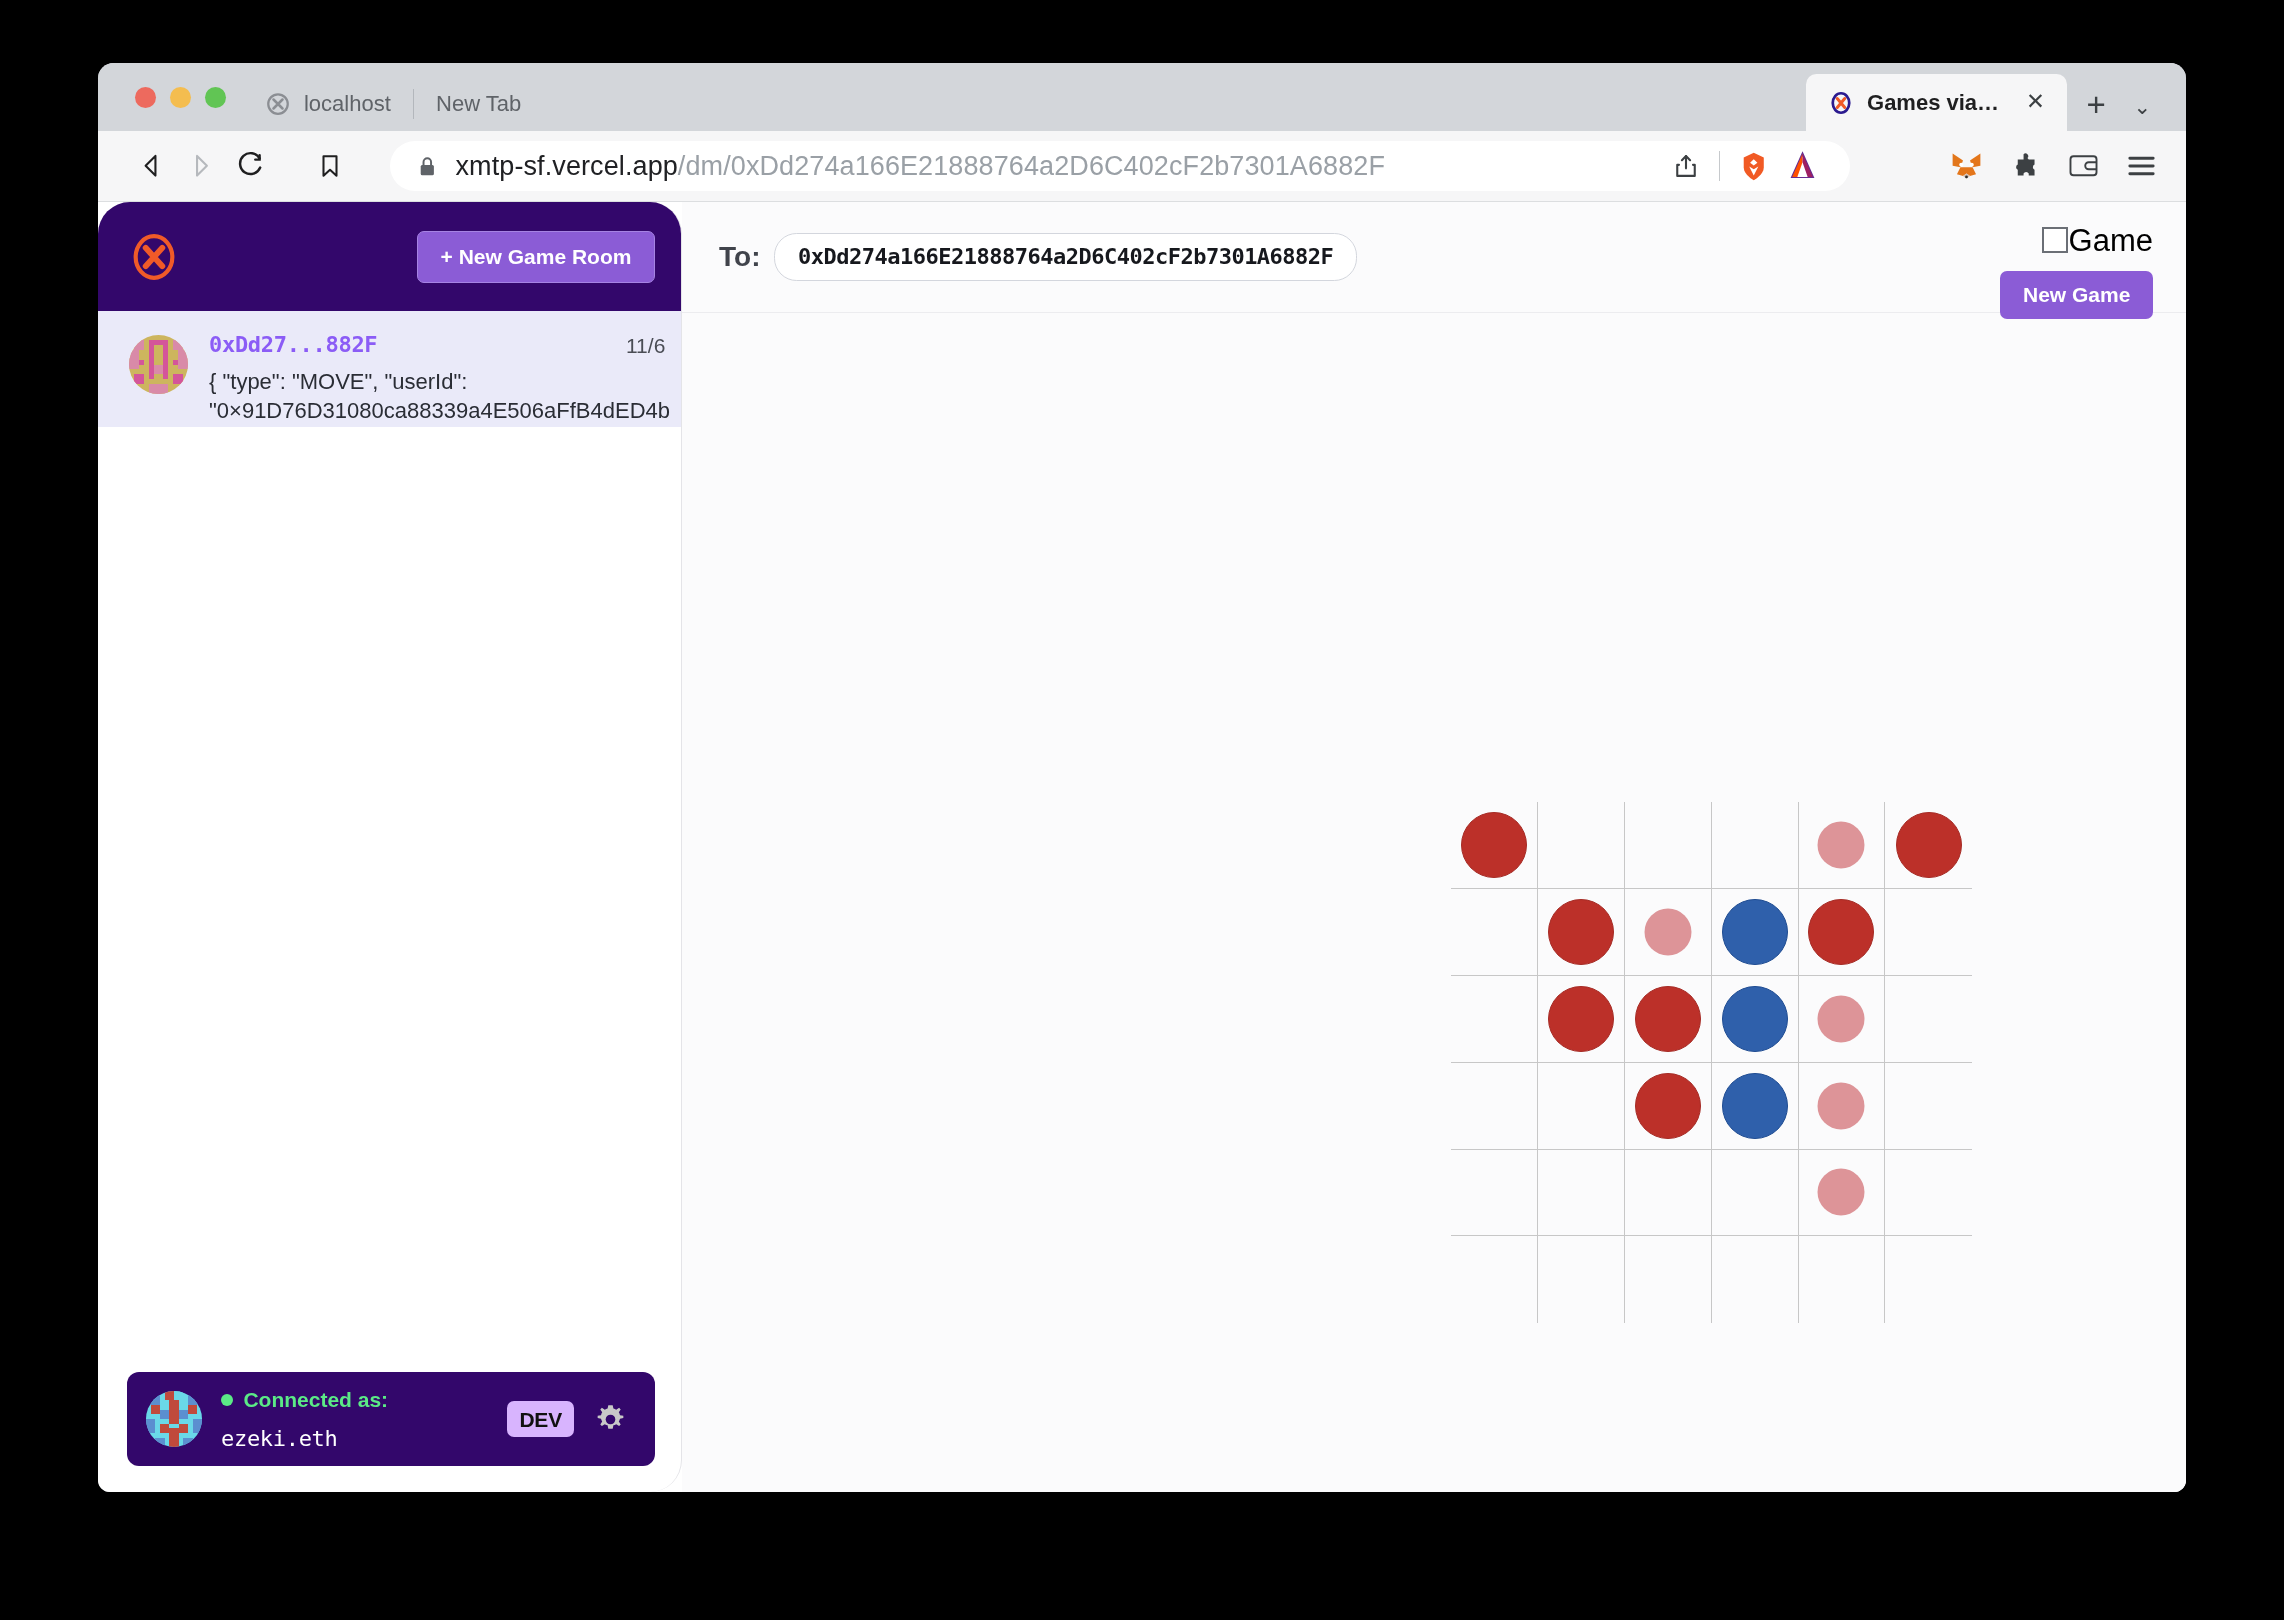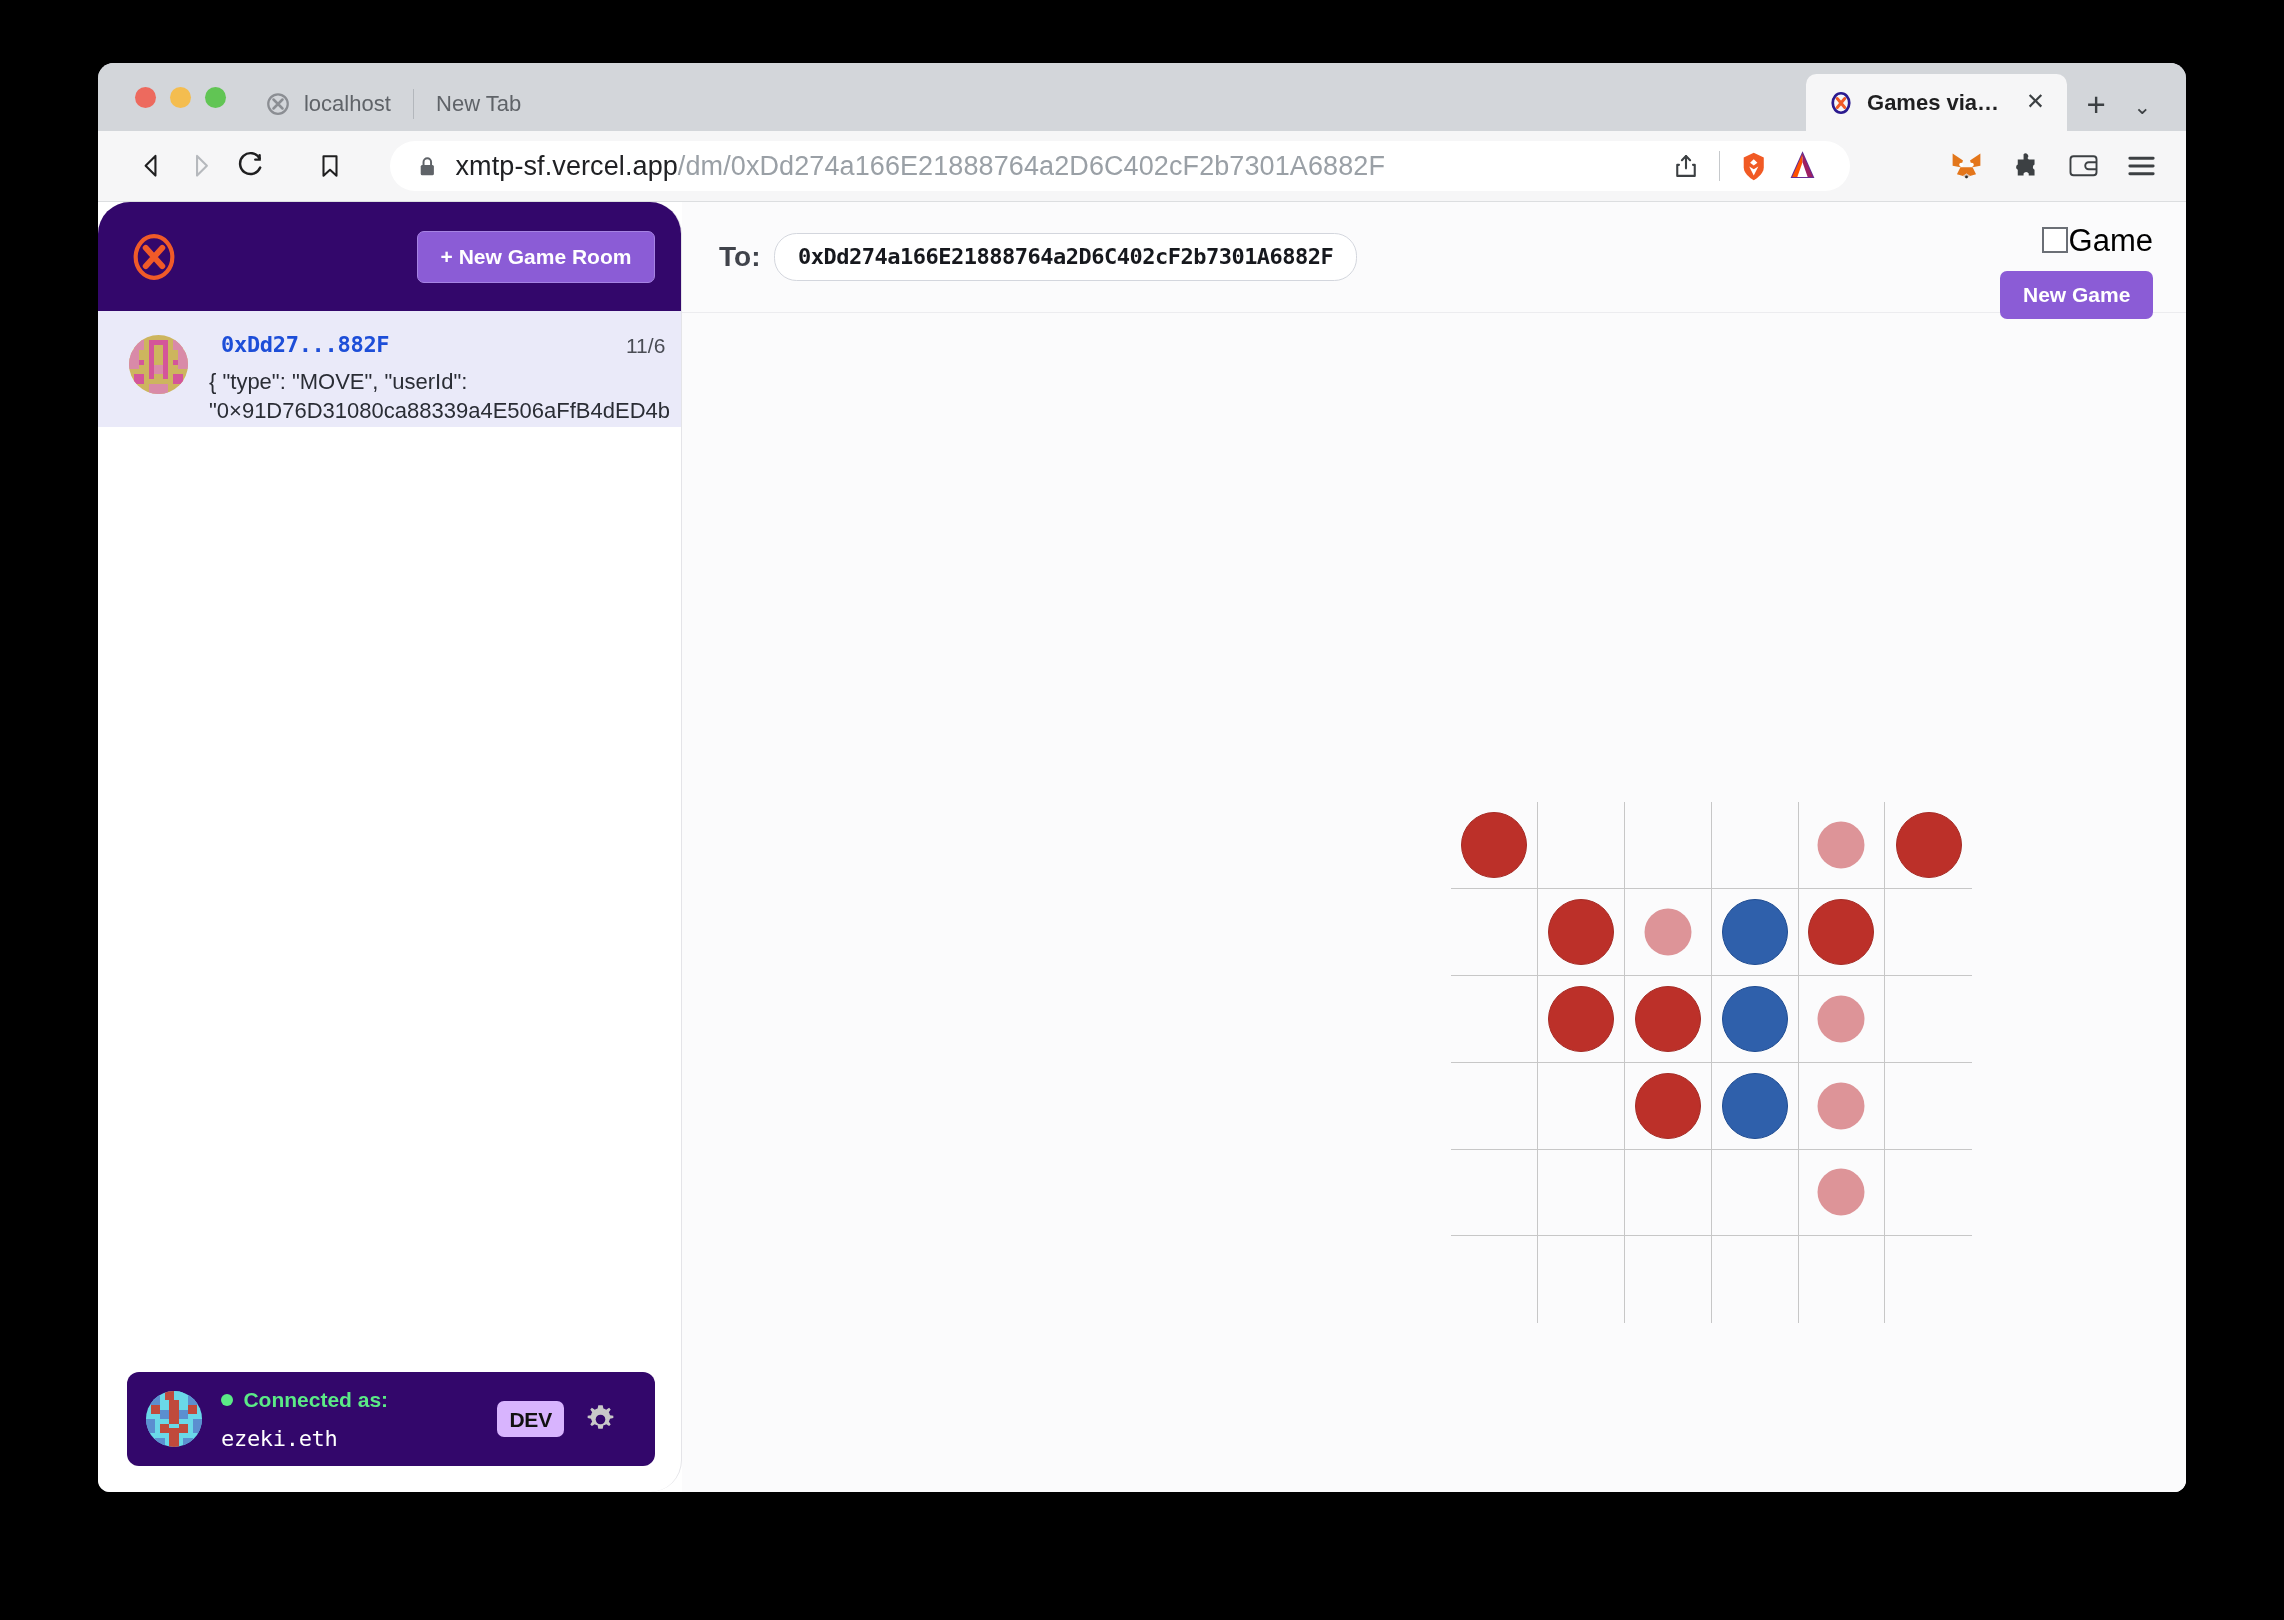--- a/index.html
+++ b/index.html
@@ -236,24 +236,23 @@
     padding-top: 1.7px;
   }
   .conv-top {
     display: flex;
     align-items: baseline;
   }
   .conv-name {
     font-family: "DejaVu Sans Mono", monospace;
     font-size: 22px;
     font-weight: bold;
-    color: #1d4ed8;
+    color: #8b5cf6;
     white-space: nowrap;
     letter-spacing: -0.3px;
-    margin-left: 12px;
   }
   .conv-time {
     position: absolute;
     left: 417px;
     top: 3.5px;
     font-size: 21px;
     color: #4a4d55;
     white-space: nowrap;
   }
   .conv-preview {
@@ -270,21 +269,21 @@
   #connected-card {
     position: absolute;
     left: 29px;
     bottom: 26px;
     width: 528px;
     height: 94px;
     background: #33076b;
     border-radius: 12px;
     display: flex;
     align-items: center;
-    padding: 0 37px 0 19px;
+    padding: 0 27px 0 19px;
     box-sizing: border-box;
     gap: 19px;
   }
   #connected-avatar {
     width: 56px; height: 56px;
     flex: 0 0 56px;
     border-radius: 50%;
     overflow: hidden;
   }
   #connected-text { flex: 1; min-width: 0; }

